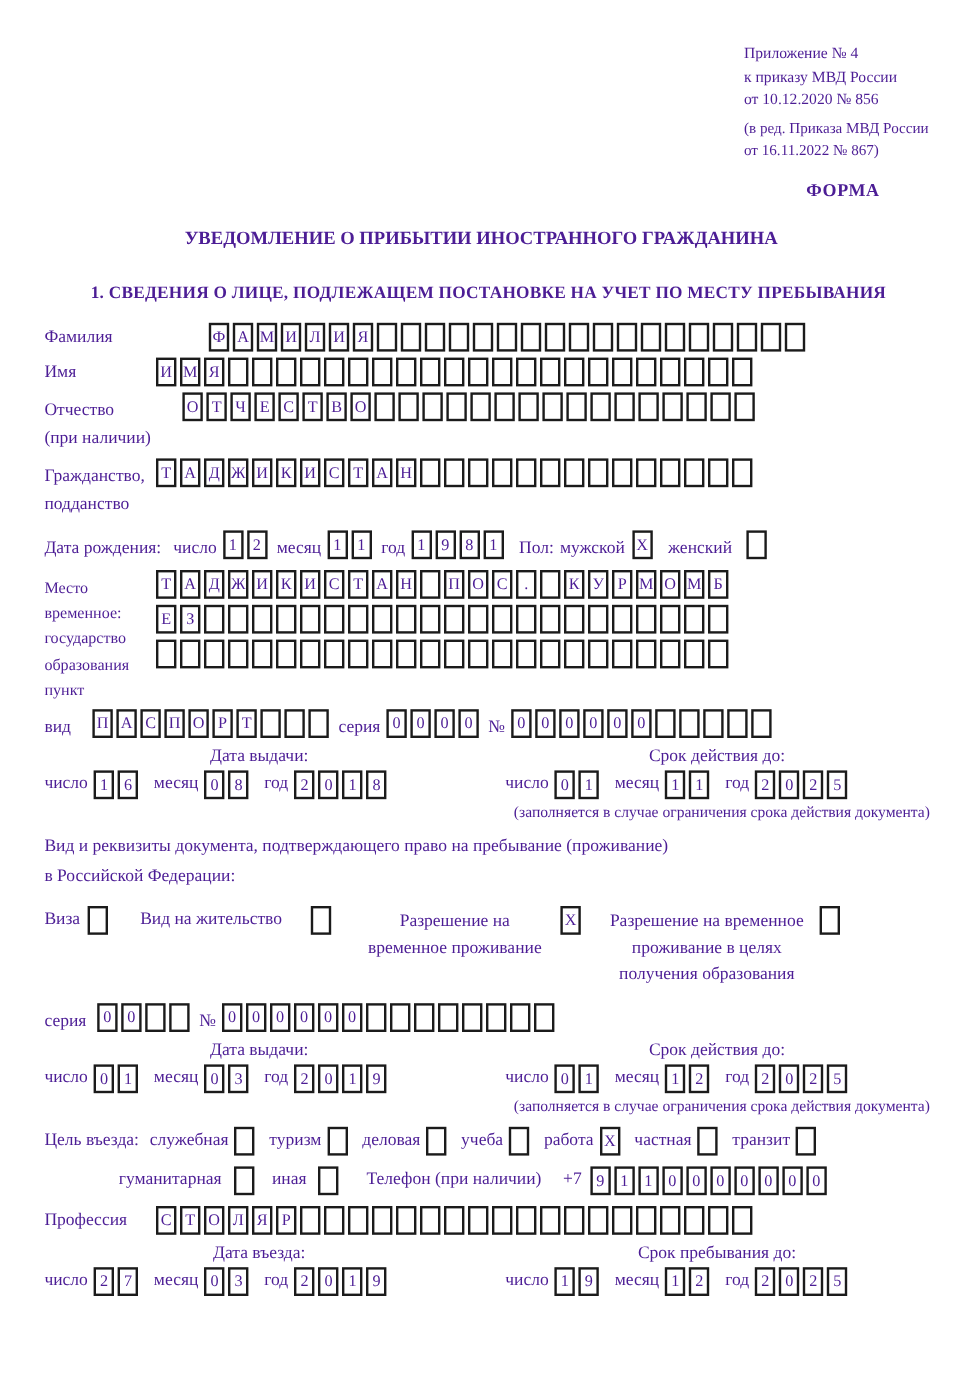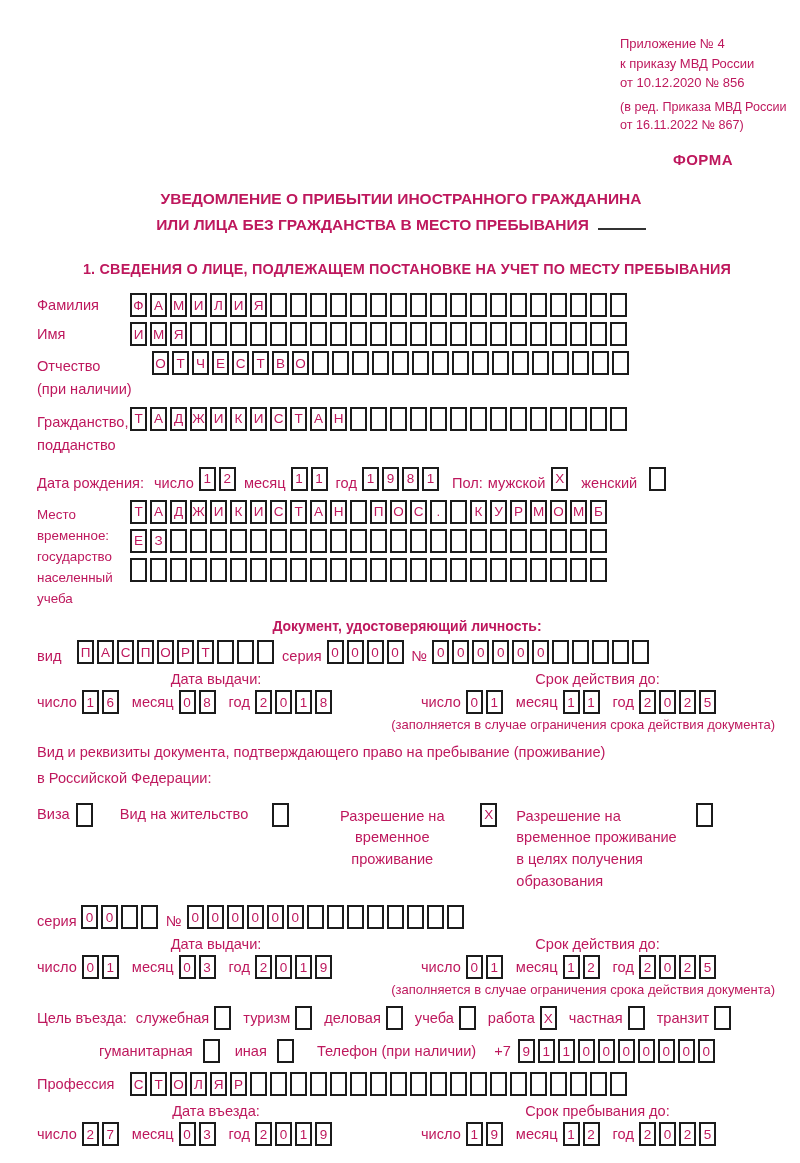--- a/index.html
+++ b/index.html
@@ -1,19 +1,19 @@
 <!DOCTYPE html>
 <html><head>
 <meta charset="utf-8">
 <style>
   * { margin:0; padding:0; box-sizing:border-box; }
   html,body { background:#fff; }
   .page {
-    width:800px; height:1163px; background:#fff; color:#be185d;
-    font-family:Liberation Sans, sans-serif; font-size:14.6px;
+    width:800px; height:1163px; background:#fff; color:#4c1d95;
+    font-family:Liberation Serif, serif; font-size:14.6px;
     padding:34px 0 0 37px; overflow:hidden; position:relative;
   }
   
   .annot { margin-left:583px; width:180px; font-size:13px; line-height:1.5; }
   .annot .gap { margin-top:5px; font-size:12.6px; }
   .annot .sm { font-size:12.6px; }
   .forma { width:728px; text-align:right; padding-right:32px; font-weight:bold; font-size:15px; margin-top:16px; letter-spacing:.5px; }
   
   .title { width:728px; text-align:center; font-weight:bold; font-size:15.5px; margin-top:18px; line-height:1.65; }
   .blank { display:inline-block; width:48px; height:13px; border-bottom:2px solid #333; margin-left:9px; }
@@ -45,21 +45,21 @@
   
   .dochead { width:740px; text-align:center; font-weight:bold; font-size:14px; margin-top:9px; }
   .inl { display:flex; align-items:flex-end; margin-top:6px; }
   .inl .t { margin:0 5px; }
   
   .resopts { display:flex; align-items:flex-start; margin-top:10px; }
   .ropt { display:flex; align-items:flex-start; }
   .ropt .cells { margin-top:1px; }
   .rlbl { padding-top:4px; }
   .c3lbl { width:160px; text-align:center; padding-top:4px; line-height:1.5; }
-  .c4lbl { width:172px; padding-top:4px; line-height:1.5; }
+  .c4lbl { width:172px; text-align:center; padding-top:4px; line-height:1.5; }
   
   .prow { display:flex; align-items:center; margin-top:9px; }
   .popt { display:flex; align-items:center; margin-left:9px; }
   .popt .cells { margin-left:5px; }
 </style>
 </head>
 <body>
 
 <div class="page">
 
@@ -68,26 +68,25 @@
     <div>к приказу МВД России</div>
     <div>от 10.12.2020 № 856</div>
     <div class="gap">(в ред. Приказа МВД России</div>
     <div class="sm">от 16.11.2022 № 867)</div>
   </div>
 
   <div class="forma">ФОРМА</div>
 
   <div class="title">
     <div>УВЕДОМЛЕНИЕ О ПРИБЫТИИ ИНОСТРАННОГО ГРАЖДАНИНА</div>
-    <div><span>ИЛИ ЛИЦА БЕЗ ГРАЖДАНСТВА В МЕСТО ПРЕБЫВАНИЯ</span><span class="blank"></span></div>
   </div>
 
   <div class="sect">1. СВЕДЕНИЯ О ЛИЦЕ, ПОДЛЕЖАЩЕМ ПОСТАНОВКЕ НА УЧЕТ ПО МЕСТУ ПРЕБЫВАНИЯ</div>
 
-  <div class="frow" style="margin-top:16px;">
+  <div class="frow" style="margin-top:16px;gap:44px;">
     <div class="lbl w93">Фамилия</div>
     <div class="cells">
         <span class="cell">Ф</span>
         <span class="cell">А</span>
         <span class="cell">М</span>
         <span class="cell">И</span>
         <span class="cell">Л</span>
         <span class="cell">И</span>
         <span class="cell">Я</span>
         <span class="cell"></span>
@@ -236,21 +235,21 @@
     <span style="margin-left:10px;">женский</span>
     <span class="cells" style="margin-left:12px;">
         <span class="cell"></span>
       </span>
   </div>
 
   <div class="frow" style="margin-top:9px;">
     <div class="lbl w93 lblcol" style="width:93px; font-size:13.4px;">
       <div>Место временное:</div>
       <div>государство</div>
-      <div>населенный учеба</div>
+      <div>образования пункт</div>
     </div>
     <div class="stack">
       <div class="cells">
           <span class="cell">Т</span>
           <span class="cell">А</span>
           <span class="cell">Д</span>
           <span class="cell">Ж</span>
           <span class="cell">И</span>
           <span class="cell">К</span>
           <span class="cell">И</span>
@@ -320,21 +319,20 @@
           <span class="cell"></span>
           <span class="cell"></span>
           <span class="cell"></span>
           <span class="cell"></span>
           <span class="cell"></span>
           <span class="cell"></span>
         </div>
     </div>
   </div>
 
-  <div class="dochead">Документ, удостоверяющий личность:</div>
 
   <div class="inl">
     <span style="width:40px;">вид</span>
     <span class="cells">
         <span class="cell">П</span>
         <span class="cell">А</span>
         <span class="cell">С</span>
         <span class="cell">П</span>
         <span class="cell">О</span>
         <span class="cell">Р</span>

